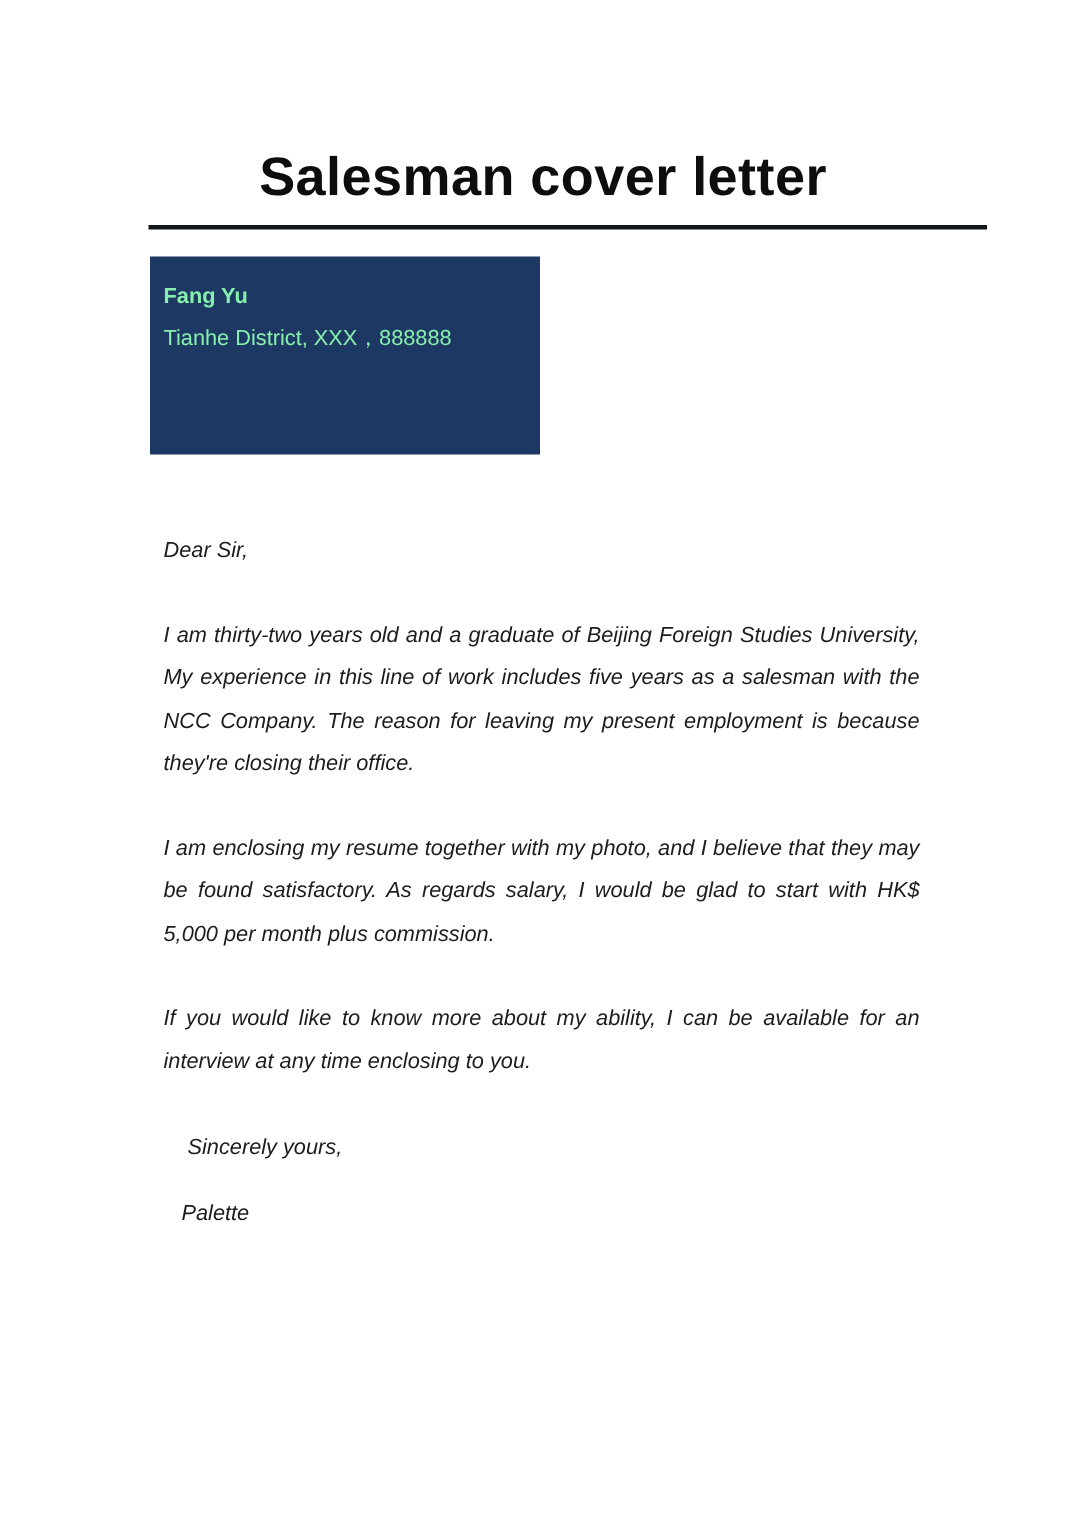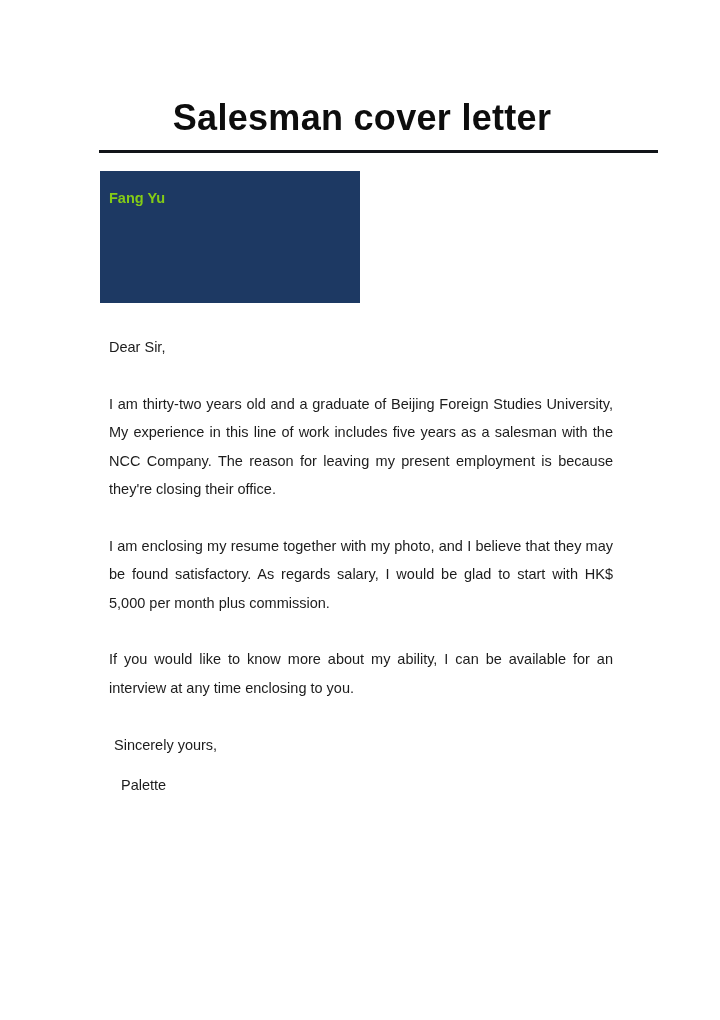--- a/index.html
+++ b/index.html
@@ -39,65 +39,67 @@
     }
     .contact-box {
       position: absolute;
       left: 100px;
       top: 171px;
       width: 260px;
       height: 132px;
       background: #1d3963;
       box-sizing: border-box;
       padding: 13px 0 0 9px;
-      color: #84cc16;
+      color: #86efac;
       font-size: 14.5px;
     }
     .contact-line {
       height: 28px;
       line-height: 28px;
       white-space: pre;
     }
     .contact-name {
       font-weight: bold;
     }
     .letter-body {
       position: absolute;
       left: 109px;
-      top: 333px;
+      top: 353px;
       width: 504px;
       font-size: 14.5px;
       line-height: 28.4px;
       color: #1c1c1c;
+      font-style: italic;
     }
     .para {
       margin: 0 0 28.4px 0;
       text-align: justify;
     }
     .salutation {
       margin: 0 0 28.4px 0;
     }
     .closing {
-      margin: 5px;
+      margin: 16px;
     }
     .signature {
       margin: 12px;
     }
   </style>
 </head>
 <body>
 
 <div>
 
   <div class="page-title">Salesman cover letter</div>
 
   <div class="title-rule"></div>
 
   <div class="contact-box">
     <div class="contact-line contact-name">Fang Yu</div>
+    <div class="contact-line">Tianhe District, XXX，888888</div>
   </div>
 
   <div class="letter-body">
     <p class="salutation">Dear Sir,</p>
 
 
     <p class="para">I am thirty-two years old and a graduate of Beijing Foreign Studies University, My experience in this line of work includes five years as a salesman with the NCC Company. The reason for leaving my present employment is because they're closing their office.</p>
 
     <p class="para">I am enclosing my resume together with my photo, and I believe that they may be found satisfactory. As regards salary, I would be glad to start with HK$ 5,000 per month plus commission.</p>
 

